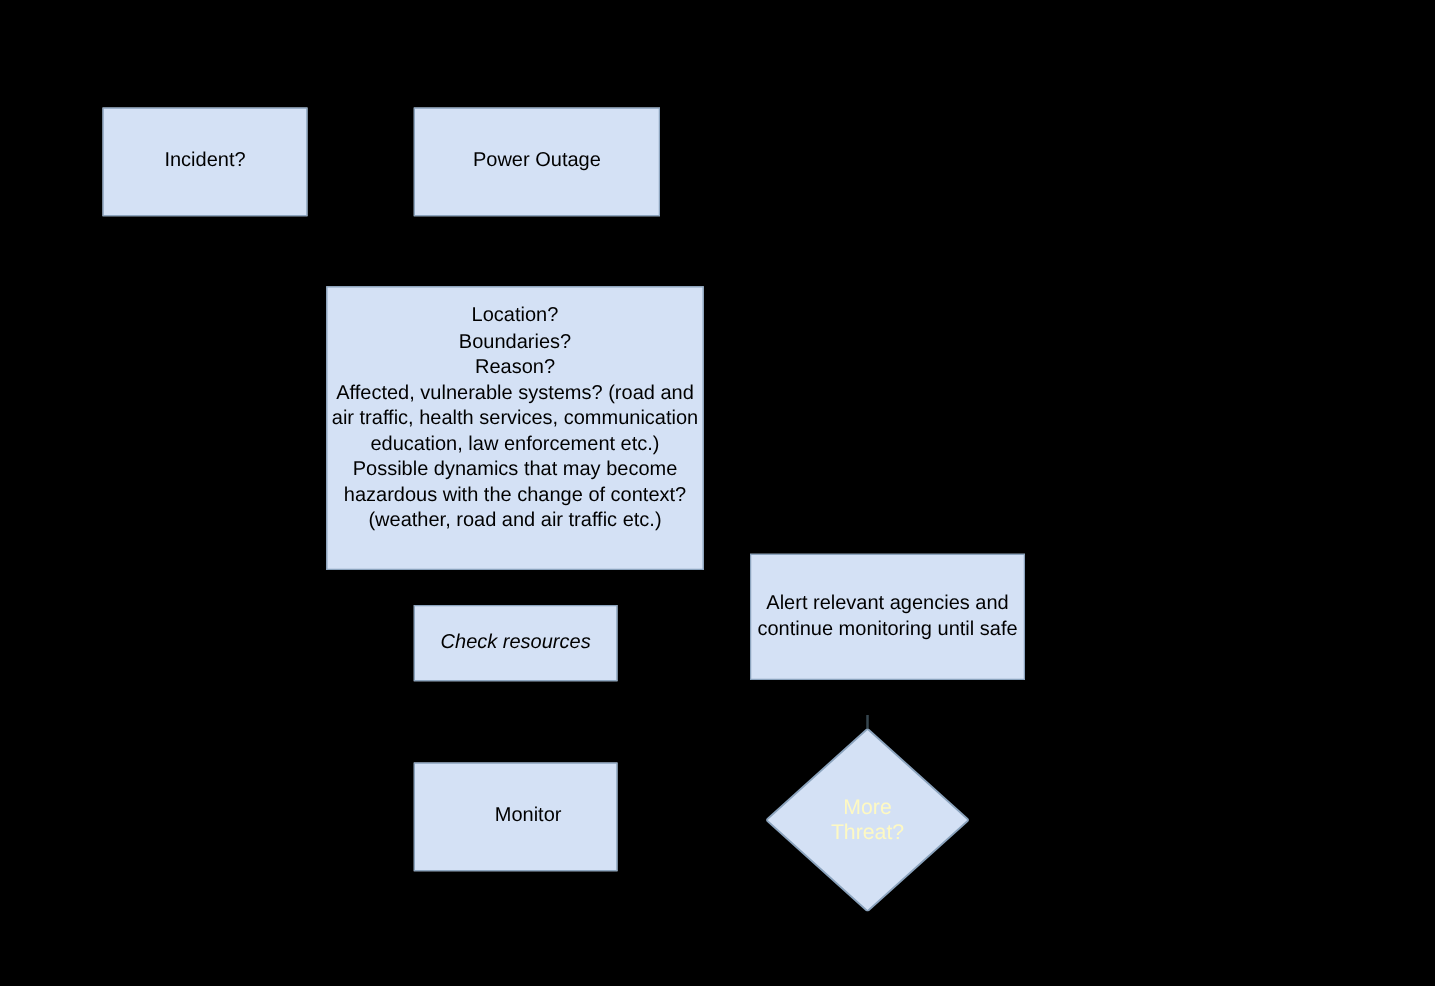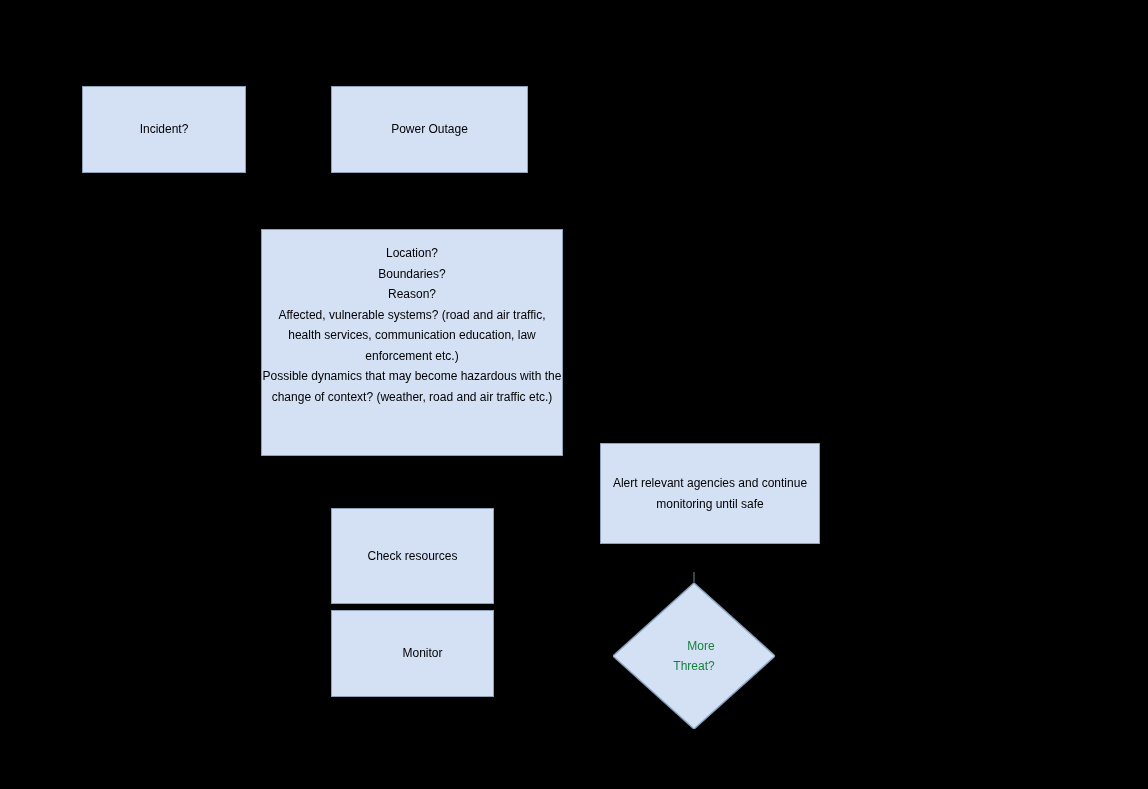--- a/index.html
+++ b/index.html
@@ -21,21 +21,21 @@
     width: 1148px;
     height: 789px;
     background: #000000;
   }
   .node {
     position: absolute;
     box-sizing: border-box;
     background: #d4e1f5;
     border: 1px solid #8ba3bd;
     color: #000000;
-    font-size: 12px;
+    font-size: 16px;
     line-height: 20.5px;
     text-align: center;
     display: flex;
     align-items: center;
     justify-content: center;
     white-space: pre-line;
   }
   
   #node-incident {
     left: 82px;  top: 86px;  width: 164px; height: 87px;
@@ -47,21 +47,21 @@
     left: 261px; top: 229px; width: 302px; height: 227px;
     align-items: flex-start;
     padding-top: 12px;
     overflow: visible;
   }
   #node-assessment .node-label {
     width: 100%;
     margin-top: 1px;
   }
   #node-check-resources {
-    left: 331px; top: 508px; width: 163px; height: 96px;
+    left: 331px; top: 484px; width: 163px; height: 61px; font-style: italic;
   }
   #node-monitor {
     left: 331px; top: 610px; width: 163px; height: 87px; padding-left: 20px;
   }
   #node-alert {
     left: 600px; top: 443px; width: 220px; height: 101px; text-align: center;
   }
   
   #node-more-threat {
     position: absolute;
@@ -80,24 +80,24 @@
   }
   #node-more-threat .diamond-label {
     position: absolute;
     left: 0;
     top: 0;
     width: 162px;
     height: 146px;
     display: flex;
     align-items: center;
     justify-content: center;
-    font-size: 12px;
+    font-size: 17px;
     line-height: 20.5px;
-    color: #15803d;
-    text-align: right;
+    color: #fef9c3;
+    text-align: center;
     white-space: pre-line;
     pointer-events: none;
   }
   
   #connector-to-more-threat {
     position: absolute;
     left: 693px;
     top: 572px;
     width: 2px;
     height: 12px;

